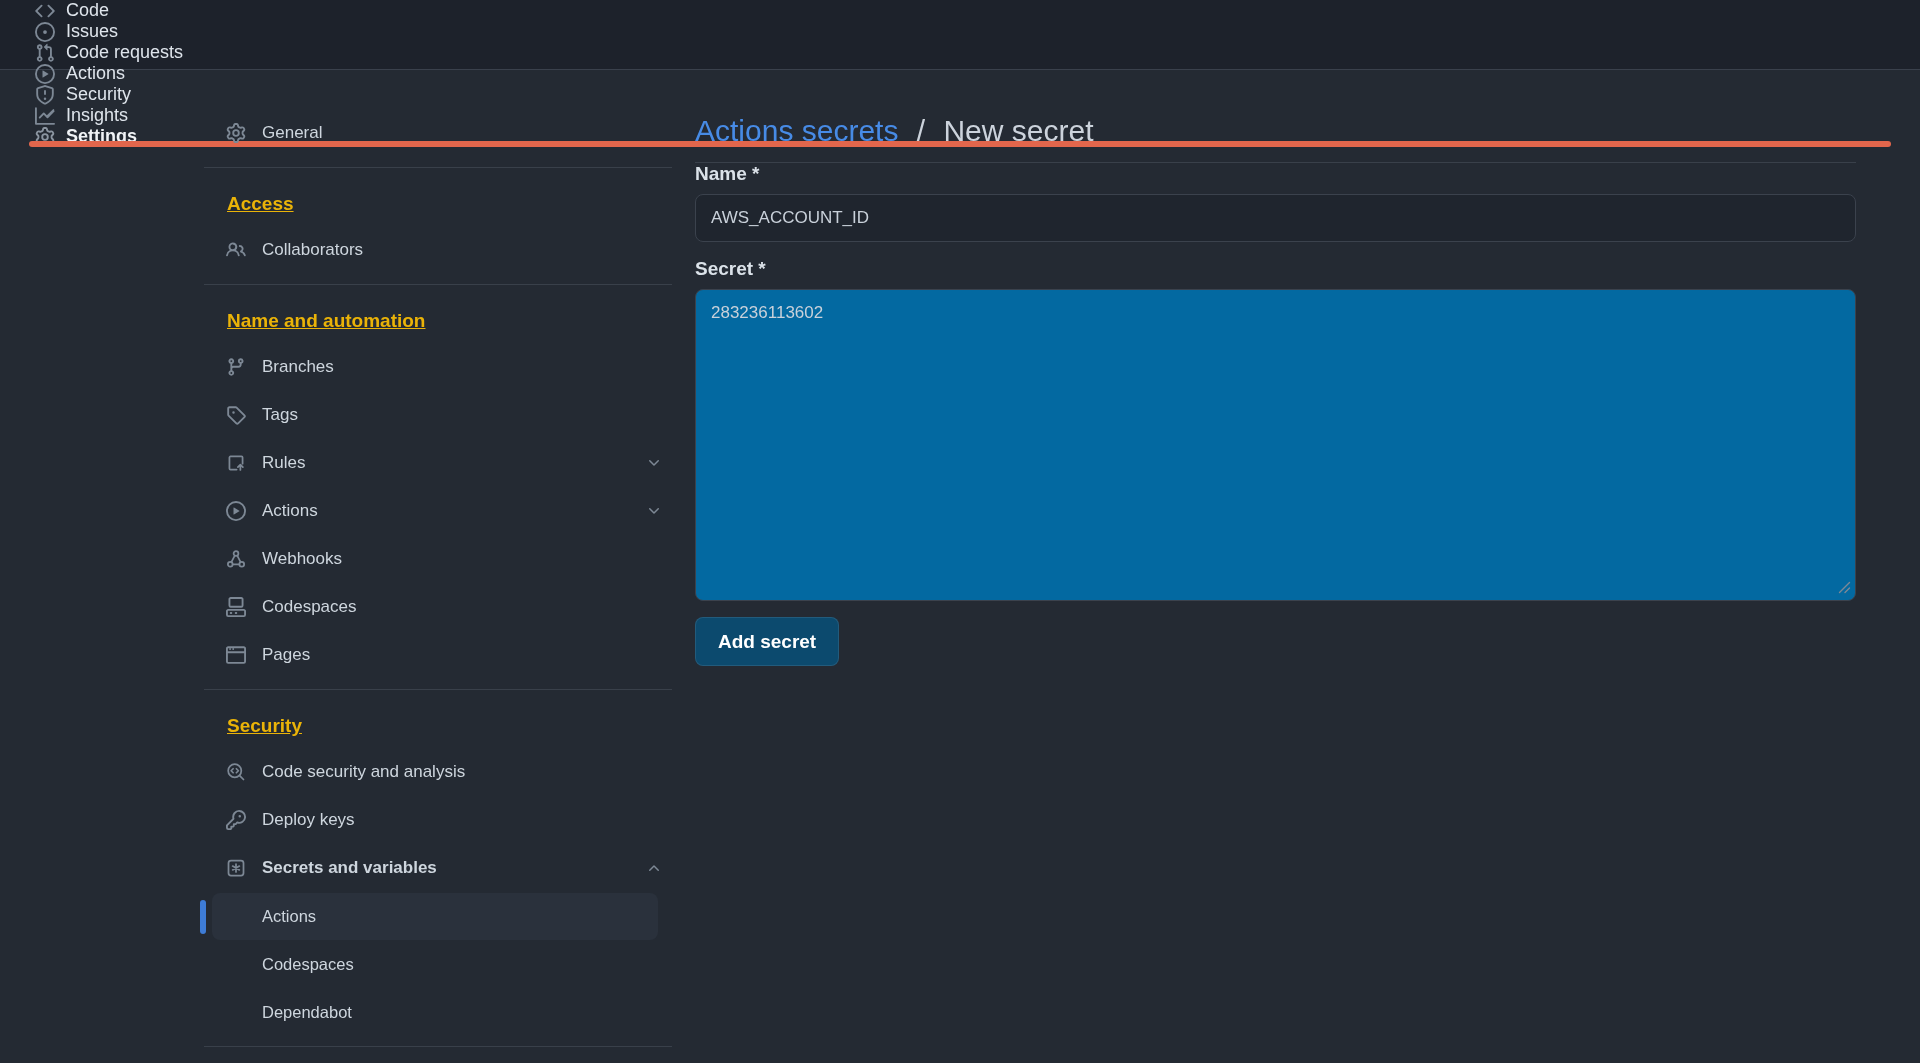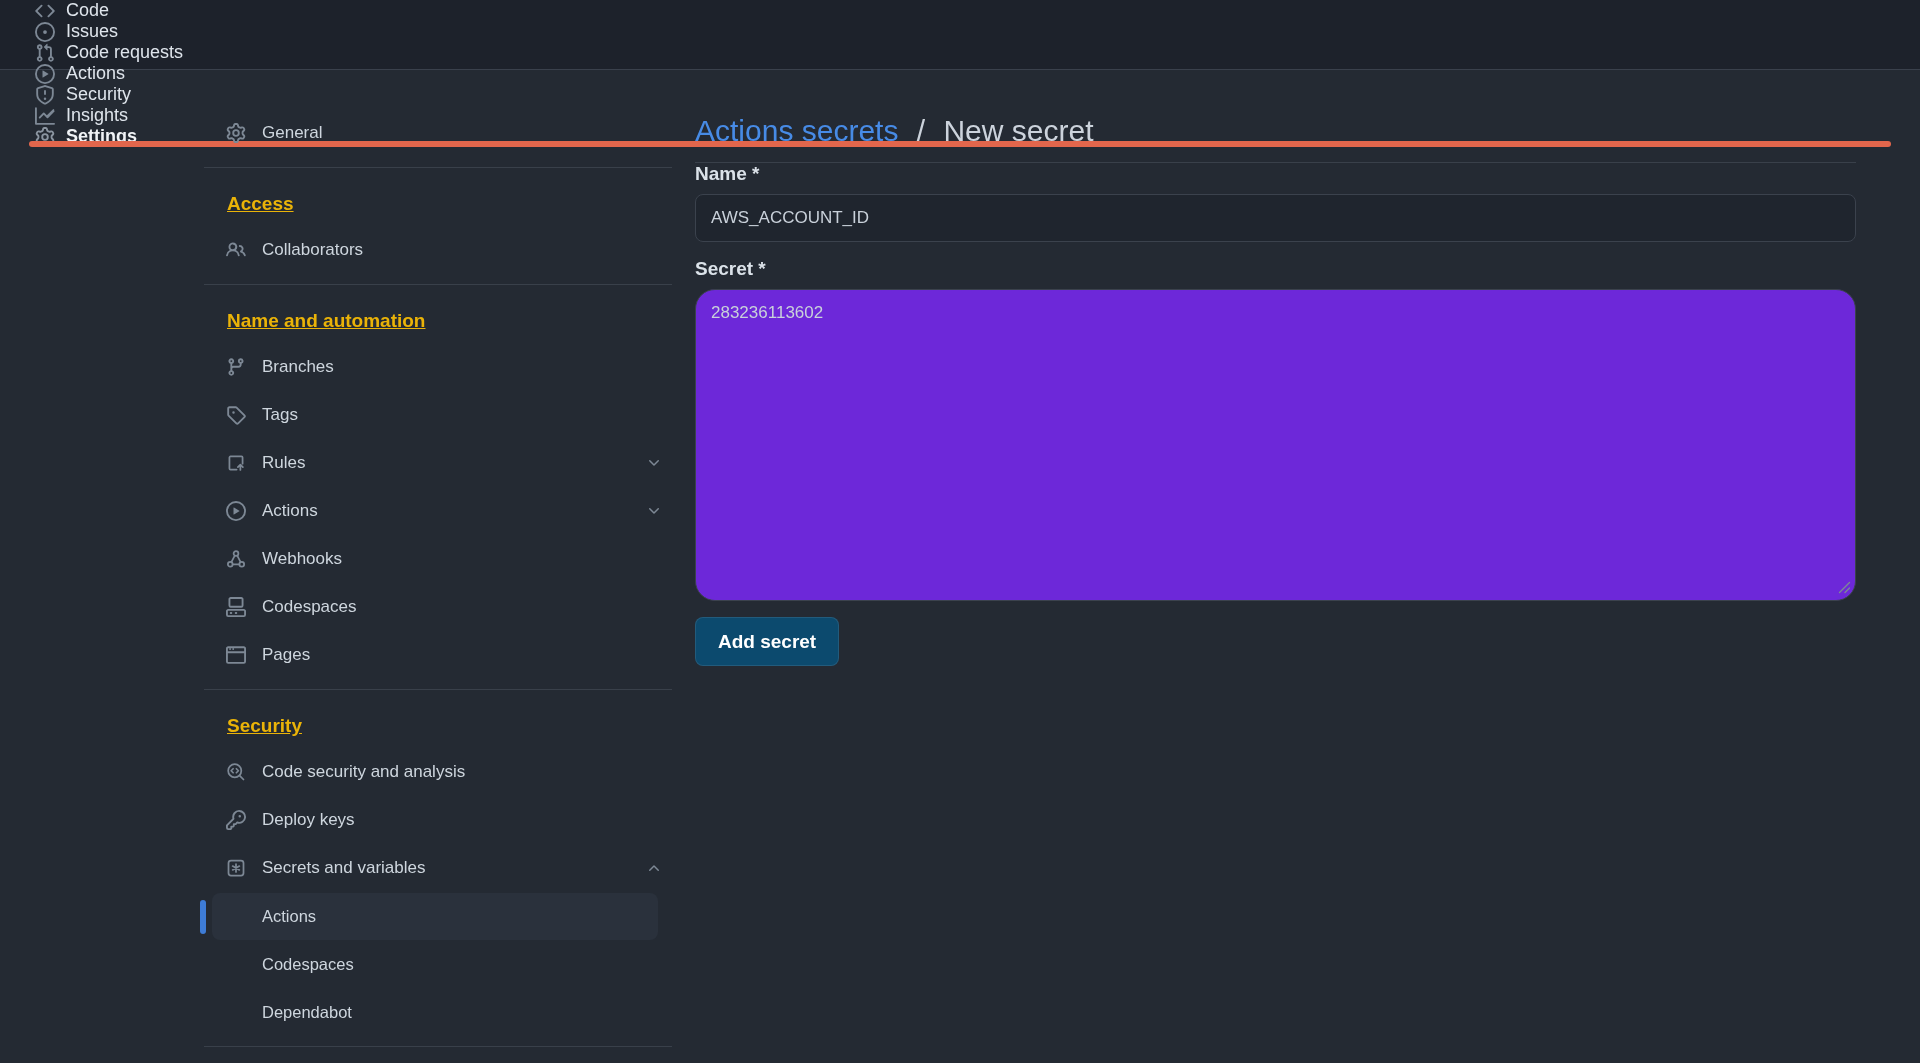--- a/index.html
+++ b/index.html
@@ -32,21 +32,21 @@
   
   .sidebar { position:absolute; left:204px; top:70px; width:468px; }
   .side-item {
     position:relative; height:48px; margin-top:0;
     display:flex; align-items:center; padding:0 10px 0 21px;
     border-radius:8px; font-size:17px; color:#ced6de; cursor:pointer;
   }
   .side-item:first-child { margin-top:39px; }
   .side-icon { width:22px; margin-right:15px; display:flex; justify-content:center; color:#7d8895; flex:none; }
   .side-chevron { margin-left:auto; color:#7d8895; display:flex; }
-  .side-item.bold { font-weight:400; }
+  .side-item.bold { font-weight:700; }
   .side-divider { border:0; border-top:1px solid #39404a; margin:10px 0; }
   .section-title {
     margin-top:14px; height:44px; display:flex; align-items:center;
     padding-left:23px; color:#eab308; font-weight:700; font-size:19px;text-decoration:underline;
   }
   .sub-item {
     position:relative; height:47px; margin:1px 14px 1px 8px;
     display:flex; align-items:center; padding-left:50px;
     border-radius:8px; font-size:16.5px; color:#ced6de; cursor:pointer;
   }
@@ -66,21 +66,21 @@
   .field-label.secret { margin-top:16px; }
   .text-input {
     margin-top:9px; width:100%; height:48px;
     background:#1f252e; border:1px solid #3b424d; border-radius:8px;
     color:#c9d1da; font-size:17px; padding:0 15px;
     font-family:"Liberation Sans", sans-serif; outline:none;
   }
   .ta-wrap { position:relative; margin-top:9px; }
   .secret-area {
     display:block; width:100%; height:312px; resize:none;
-    background:#6d28d9; border:1px solid #3b424d; border-radius:20px;
+    background:#0369a1; border:1px solid #3b424d; border-radius:8px;
     color:#c9d1da; font-size:17px; padding:13px 15px;
     font-family:"Liberation Sans", sans-serif; outline:none;
   }
   .grip { position:absolute; right:5px; bottom:7px; color:#7d8895; }
   .btn-primary {
     margin-top:16px; height:49px; padding:0 22px;
     background:#0c4a6e; color:#ffffff; font-size:19px; font-weight:600;
     border:1px solid rgba(240,246,252,0.1); border-radius:8px; cursor:pointer;
     font-family:"Liberation Sans", sans-serif;
   }

